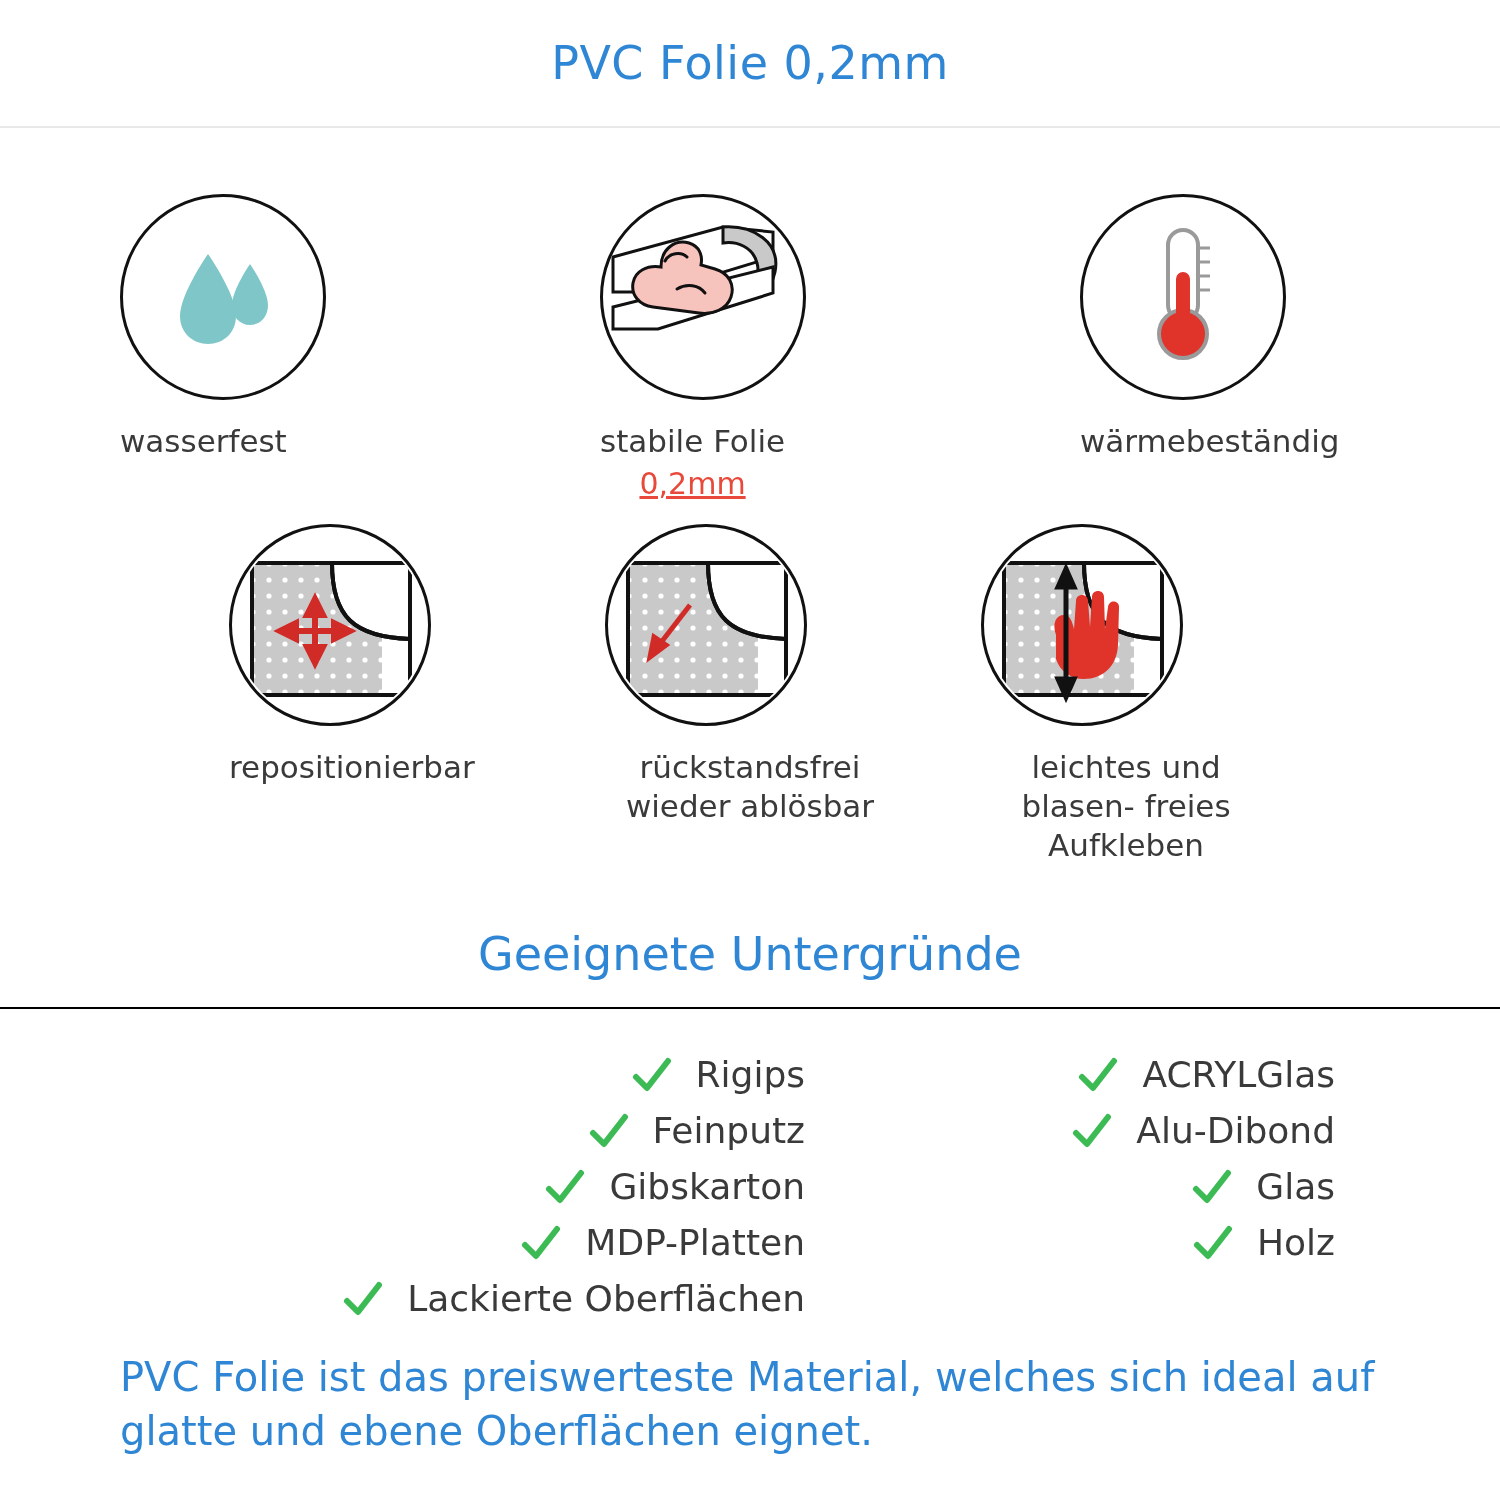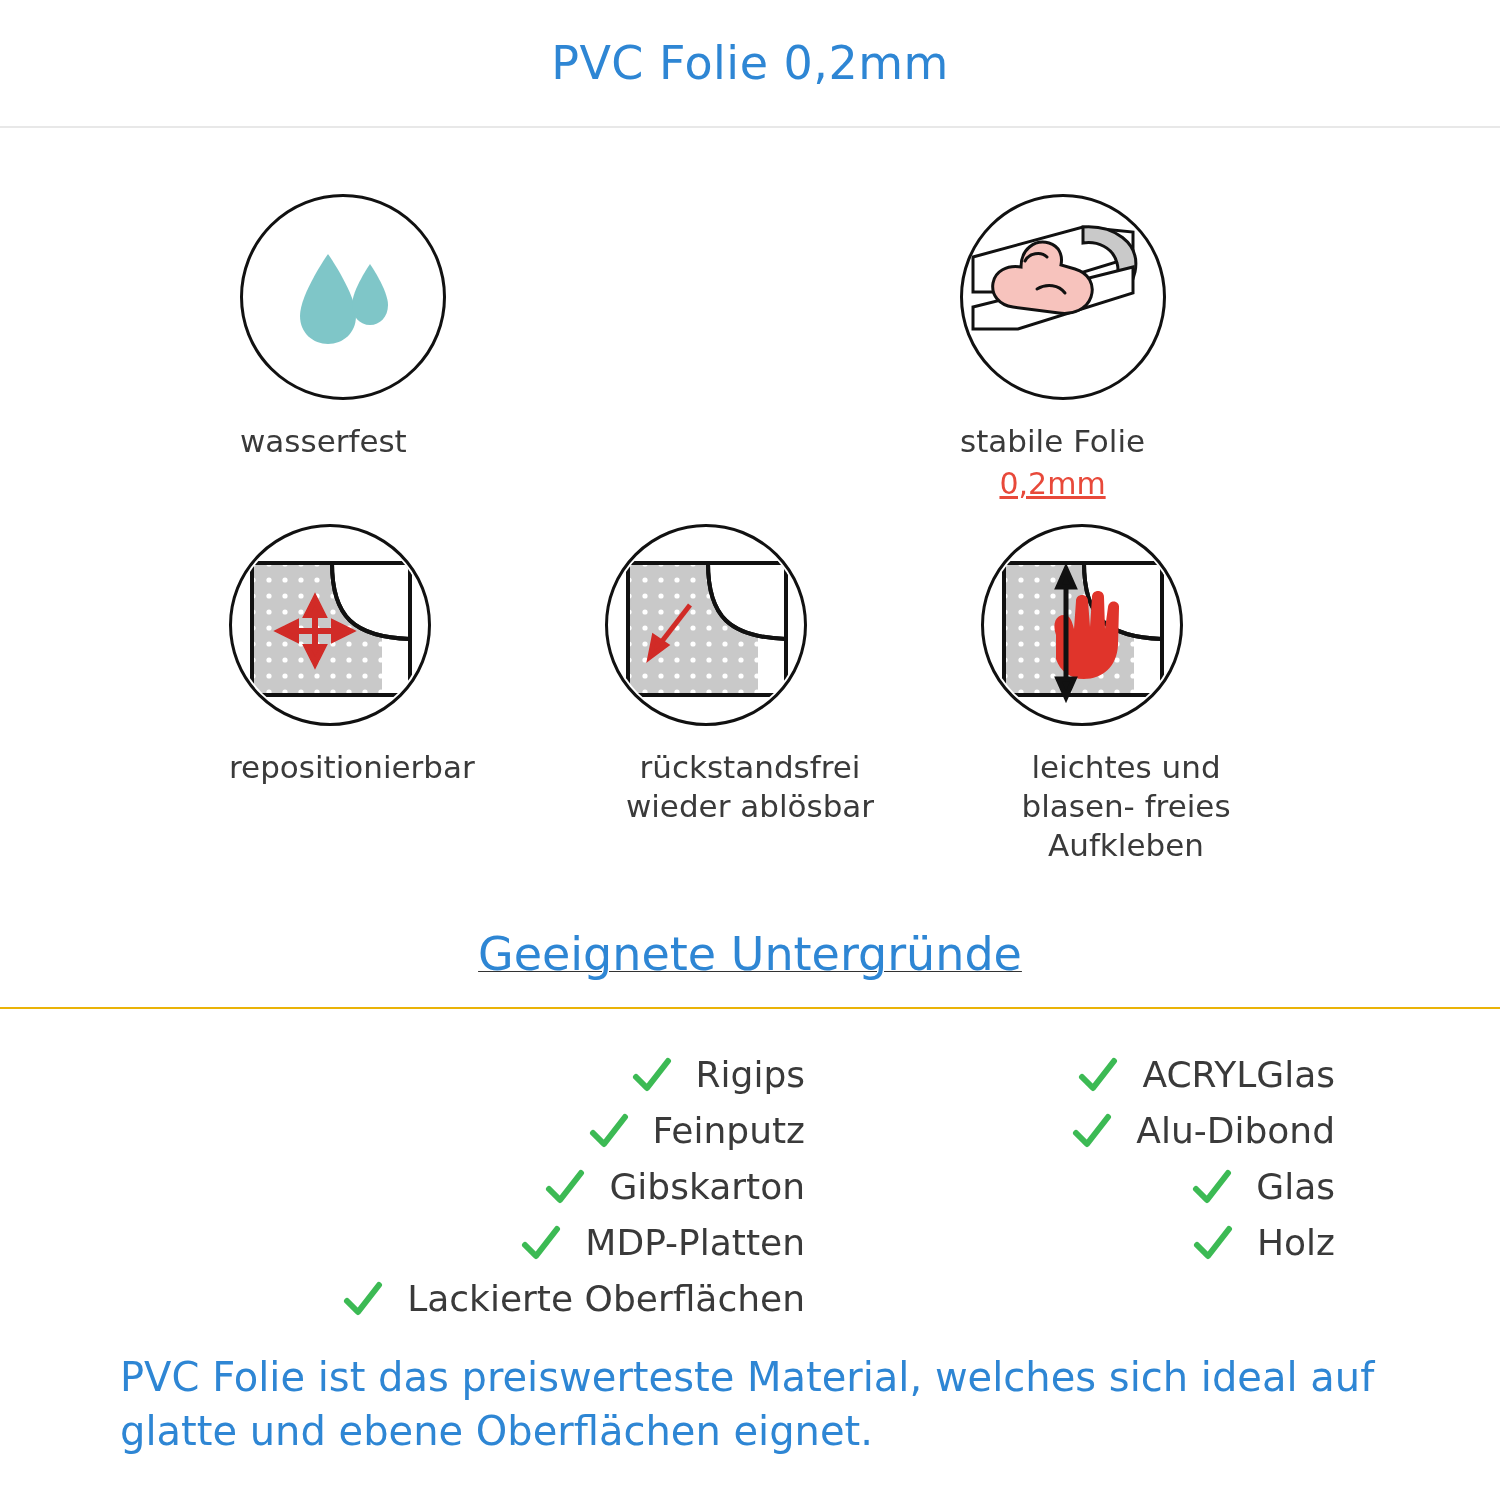--- a/index.html
+++ b/index.html
@@ -69,22 +69,21 @@
     font-size:30px;
     margin-top:4px;
     text-decoration:underline;
   }
 
   
   .mid-title-wrap{
     margin-top:62px;
     text-align:center;
     padding-bottom:26px;
-    border-bottom:2px solid #eab308;
-    text-decoration:underline;
+    border-bottom:2px solid #000000;
   }
   .mid-title{
     font-size:46px;
     color:#2e86d4;
     font-weight:400;
   }
 
   
   .surfaces{
     display:flex;
@@ -153,20 +152,38 @@
             <path d="M74 92 C84 86 96 88 102 96" fill="none" stroke="#111" stroke-width="3" stroke-linecap="round"></path>
           </svg>
         </span>
       </div>
       <div class="caption">
         <span>stabile Folie</span>
         <span class="sub">0,2mm</span>
       </div>
     </div>
 
+    <div class="feature">
+      <div class="circle">
+        <span>
+          <svg width="90" height="150" viewBox="0 0 90 150">
+            <rect x="30" y="8" width="30" height="90" rx="15" fill="#ffffff" stroke="#9a9a9a" stroke-width="4"></rect>
+            <circle cx="45" cy="112" r="24" fill="#e0342b" stroke="#9a9a9a" stroke-width="4"></circle>
+            <rect x="38" y="50" width="14" height="58" rx="7" fill="#e0342b"></rect>
+            <line x1="62" y1="26" x2="72" y2="26" stroke="#9a9a9a" stroke-width="3"></line>
+            <line x1="62" y1="40" x2="72" y2="40" stroke="#9a9a9a" stroke-width="3"></line>
+            <line x1="62" y1="54" x2="72" y2="54" stroke="#9a9a9a" stroke-width="3"></line>
+            <line x1="62" y1="68" x2="72" y2="68" stroke="#9a9a9a" stroke-width="3"></line>
+          </svg>
+        </span>
+      </div>
+      <div class="caption">
+        <span>wärmebeständig</span>
+      </div>
+    </div>
 
   </div>
 
   <div class="features-bottom">
 
     <div class="feature narrow">
       <div class="circle small">
         <span>
           <svg width="196" height="196" viewBox="0 0 196 196">
             <defs>

